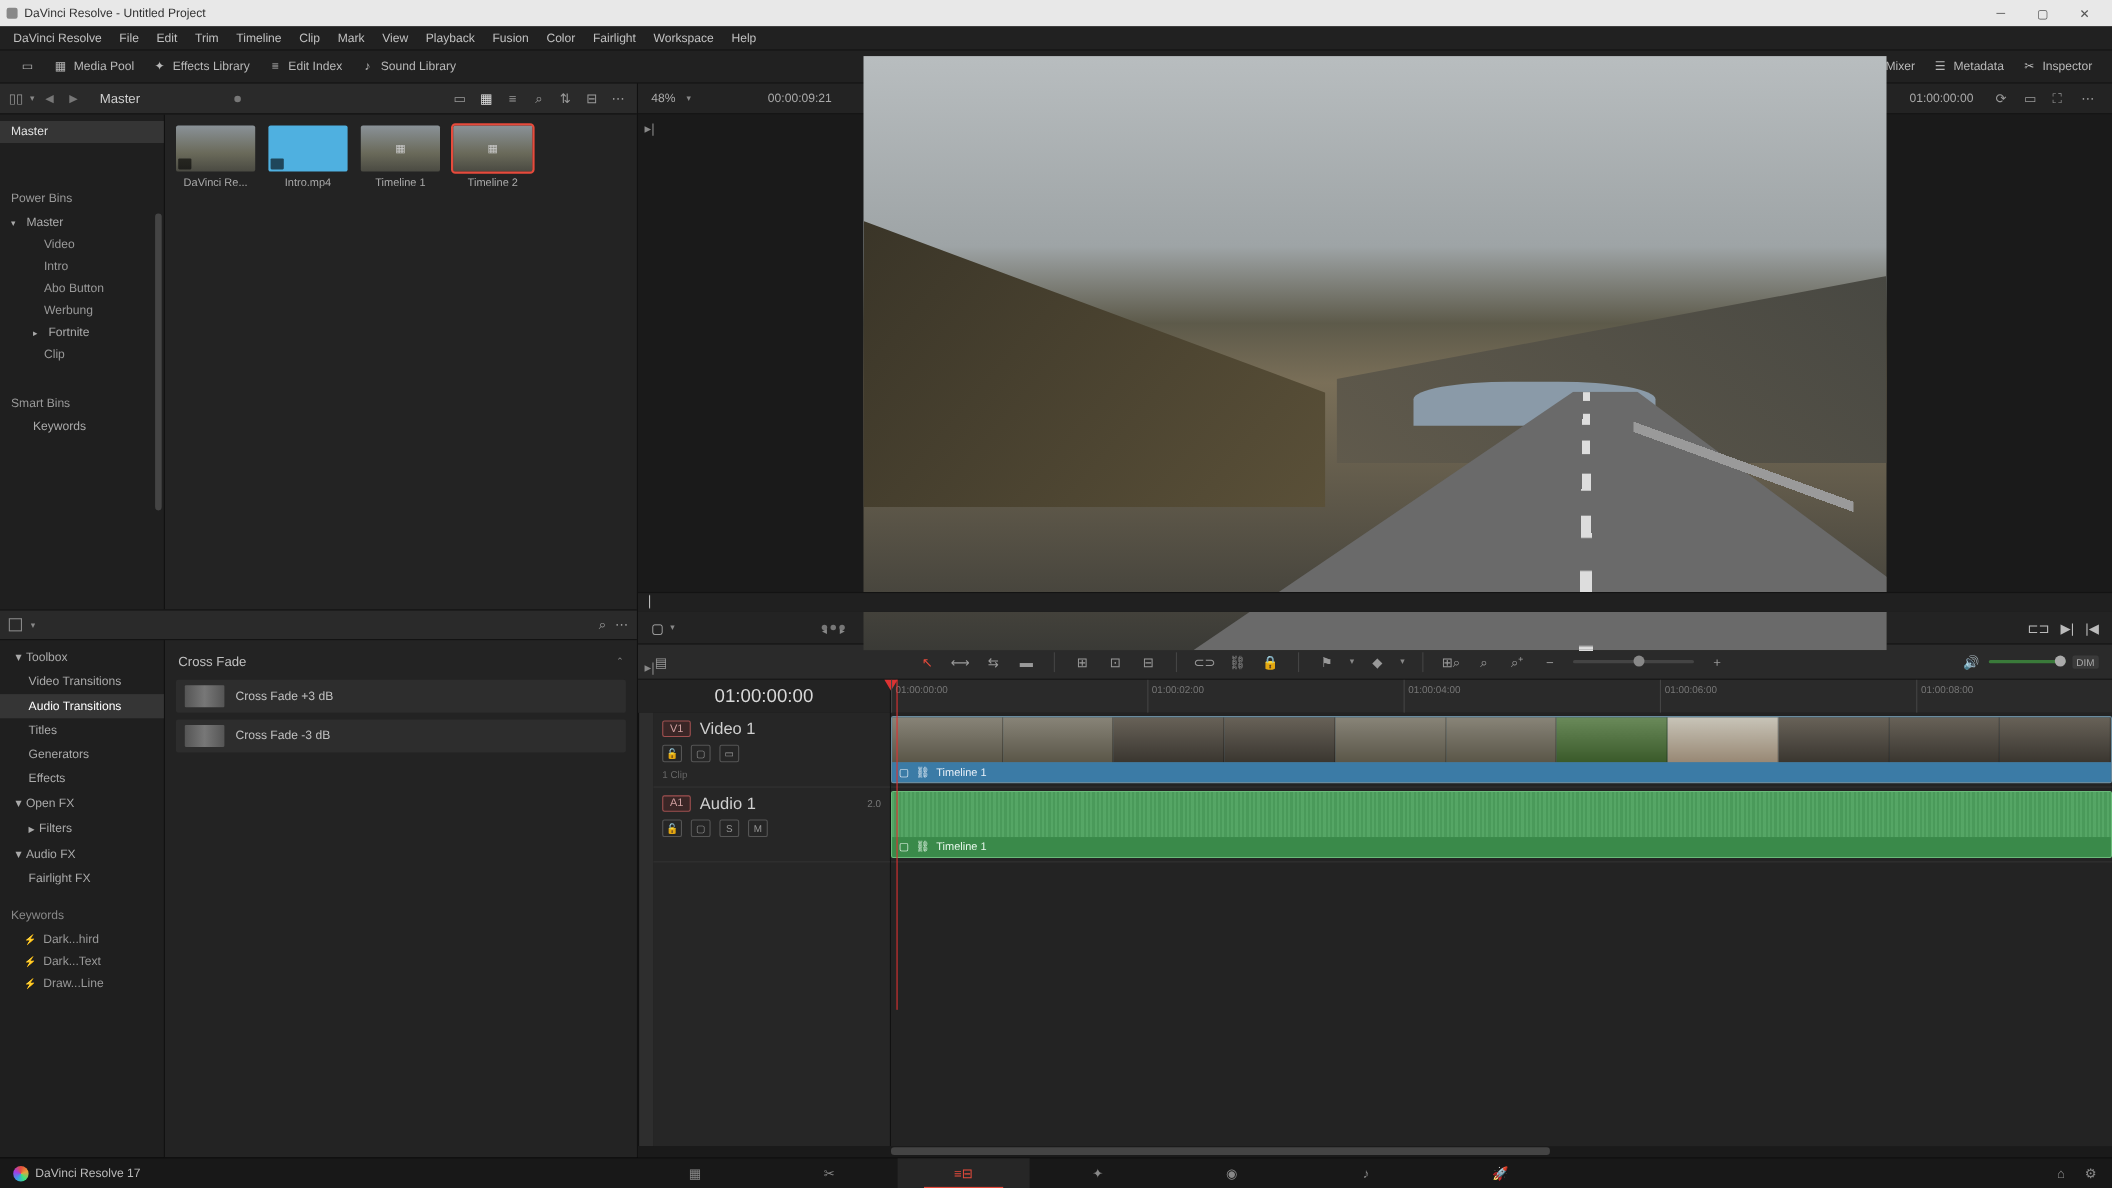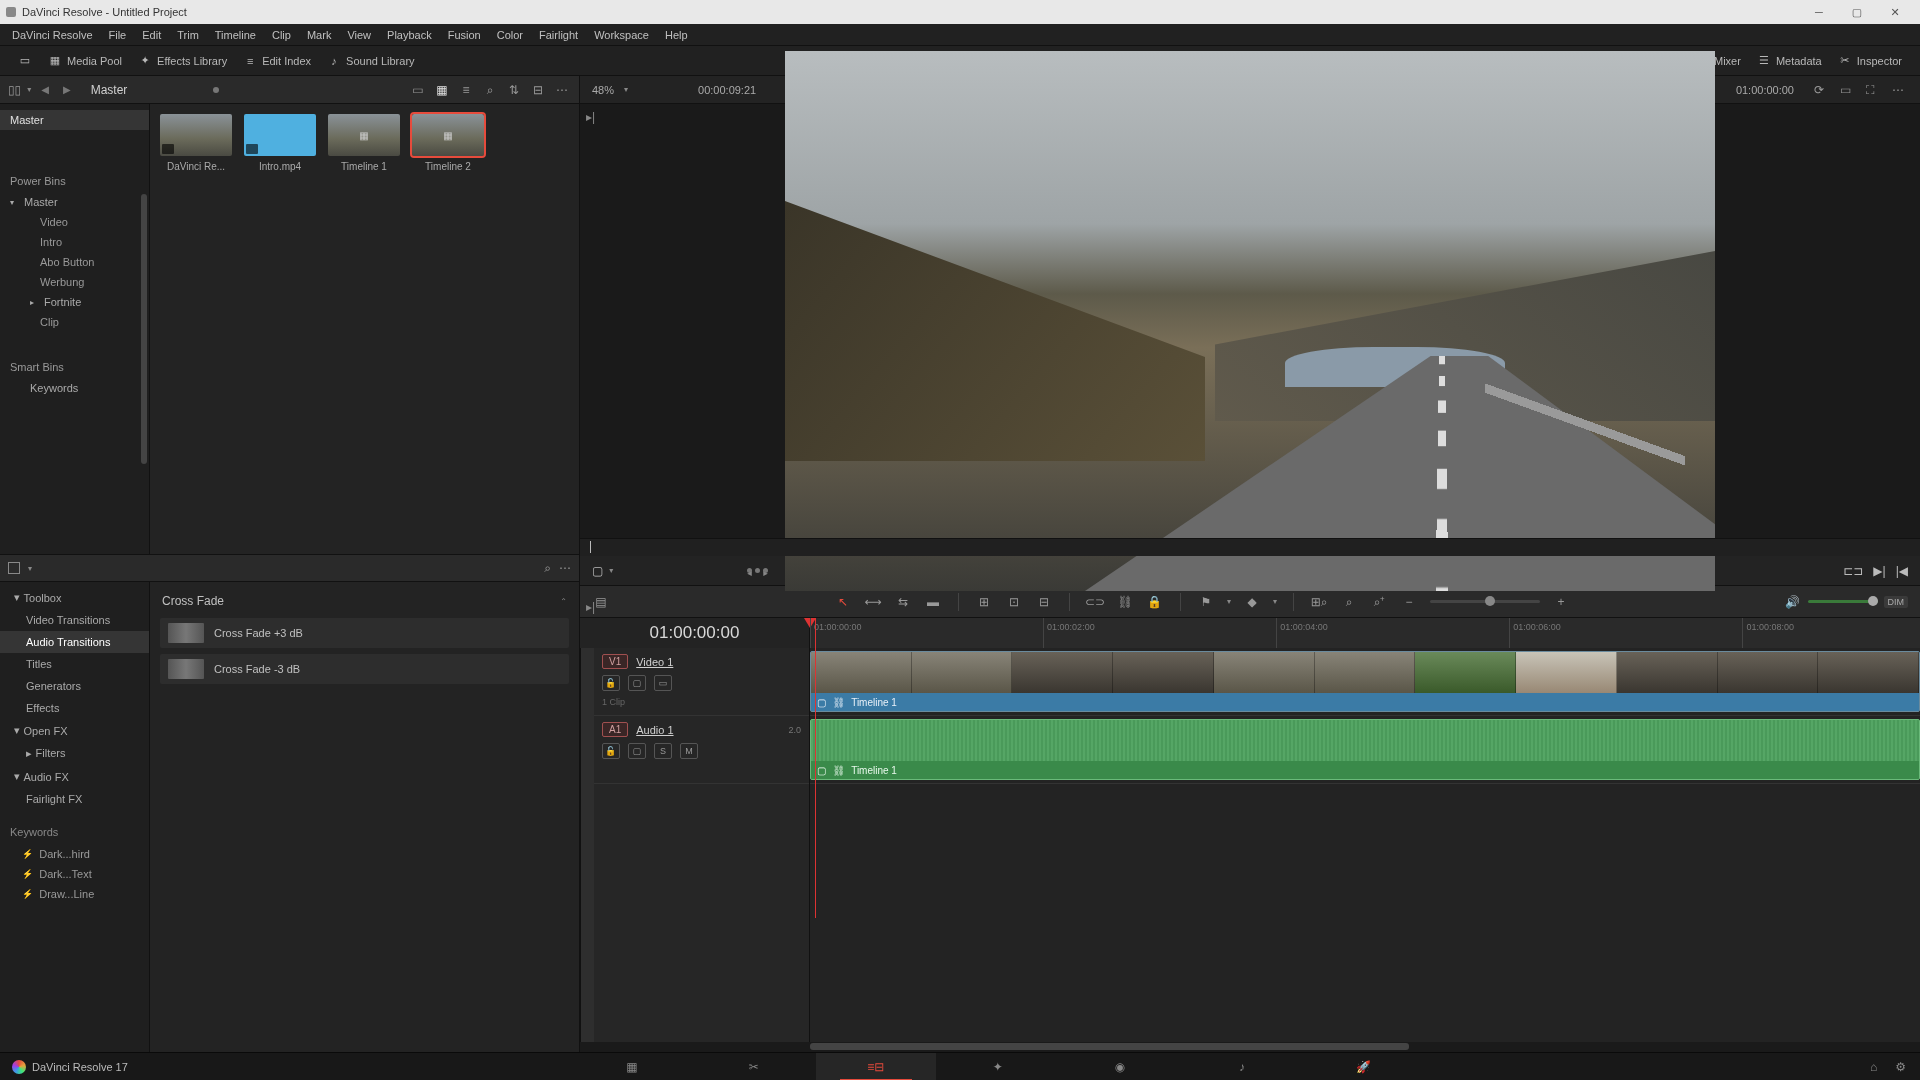--- a/index.html
+++ b/index.html
@@ -135,21 +135,21 @@
 .tl-ruler .ruler { flex:1; background:#2a2a2a; position:relative; }
 .tl-ruler .ruler .tick { position:absolute; top:0; bottom:0; border-left:1px solid #444; font-size:9px; color:#777; padding-left:3px; padding-top:4px; }
 .tl-ruler .playhead { position:absolute; left:0; top:0; width:0; height:0; border-left:6px solid transparent; border-right:6px solid transparent; border-top:10px solid #d33; }
 .tl-ruler .playline { position:absolute; left:5px; top:0; width:1px; height:300px; background:#d33; z-index:5; }
 
 .tl-tracks { flex:1; display:flex; }
 .tl-headers { width:230px; background:#262626; border-right:1px solid #111; }
 .track-head { height:68px; border-bottom:1px solid #333; padding:6px 8px; display:flex; flex-direction:column; gap:6px; }
 .track-head .row1 { display:flex; align-items:center; gap:8px; }
 .track-head .tag { padding:1px 6px; border:1px solid #a05050; color:#d0a0a0; font-size:10px; border-radius:2px; background:#3a2626; }
-.track-head .tname { color:#d0d0d0; font-size:11px;text-decoration:underline; }
+.track-head .tname { color:#d0d0d0; font-size:15px; }
 .track-head .count { margin-left:auto; color:#777; font-size:9px; }
 .track-head .row2 { display:flex; gap:8px; align-items:center; }
 .track-head .hb { width:18px; height:16px; border:1px solid #555; border-radius:2px; color:#999; font-size:9px; display:flex; align-items:center; justify-content:center; cursor:pointer; }
 .track-head .subtext { color:#666; font-size:9px; }
 .track-side { width:14px; background:#2e2e2e; border-left:1px solid #111; }
 
 .tl-lanes { flex:1; position:relative; background:#232323; }
 .lane { height:68px; border-bottom:1px solid #333; position:relative; }
 .clip-block { position:absolute; top:3px; bottom:3px; border-radius:2px; overflow:hidden; }
 .clip-block.video { background:#4a6b7e; border:1px solid #6a8b9e; display:flex; flex-direction:column; }

